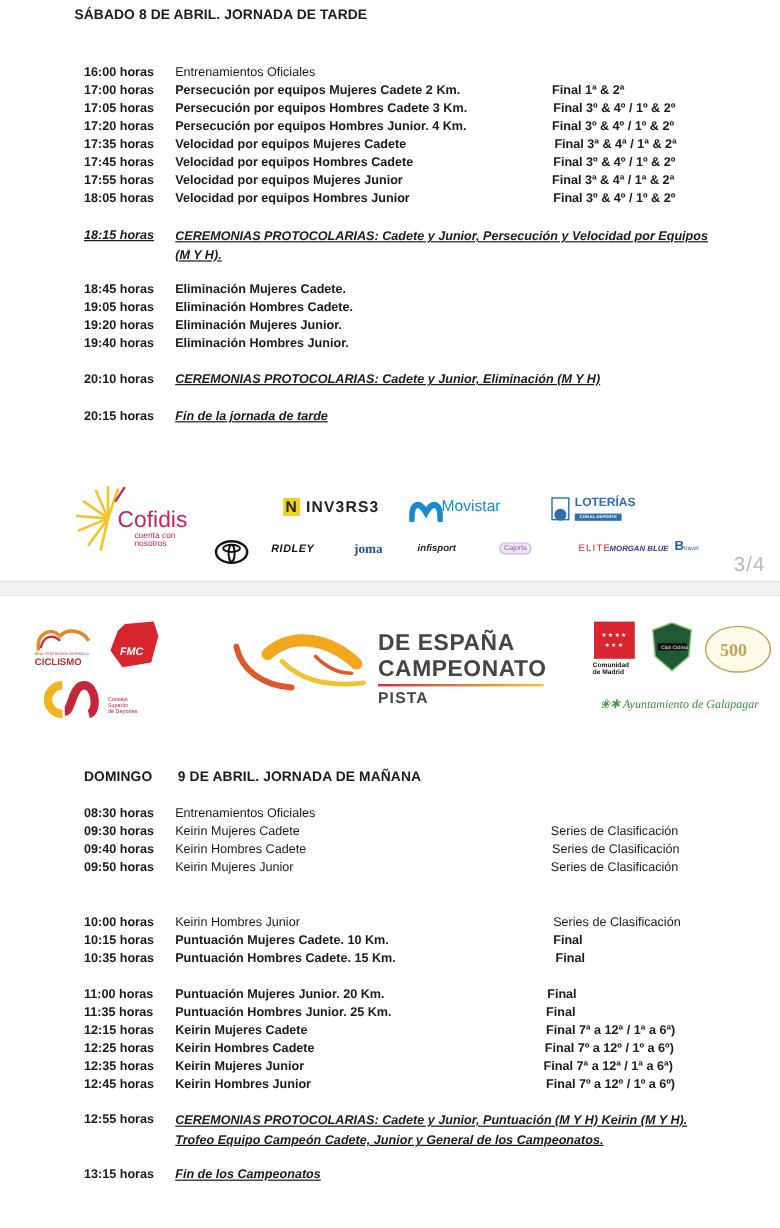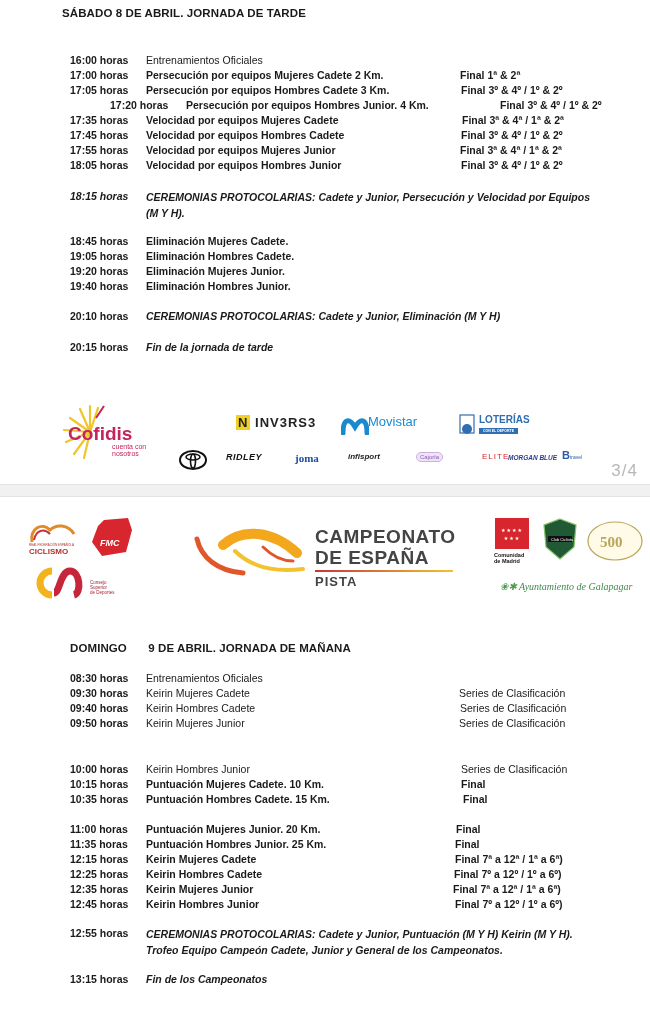--- a/index.html
+++ b/index.html
@@ -11,27 +11,27 @@
   .gap { position: absolute; left: 0; top: 484px; width: 650px; height: 13px; background: #f1f1f1; border-top: 1px solid #e2e2e2; border-bottom: 1px solid #e2e2e2; }
   .pagenum { position: absolute; right: 12px; top: 461px; font-size: 17px; color: #b8b8b8; letter-spacing: 1px; }
 
   .day-title { position: absolute; left: 62px; font-size: 11.5px; font-weight: bold; letter-spacing: 0.1px; }
   .row { position: absolute; left: 70px; width: 530px; height: 15px; font-size: 10.5px; line-height: 15px; white-space: nowrap; }
   .row .t { position: absolute; left: 0; font-weight: bold; }
   .row .e { position: absolute; left: 76px; }
   .row .r { position: absolute; }
   .b { font-weight: bold; }
   .n { font-weight: normal; }
-  .i { font-style: italic; }
+  .i { font-style: italic; text-decoration: underline; }
   .wrap2 { height: 30px; white-space: normal; }
   .wrap2 .e { width: 450px; line-height: 16px; }
 
   
   .logo { position: absolute; }
-  .cofidis-word { position: absolute; left: 68px; top: 423px; font-size: 19px; color: #c4245e; font-family: "Liberation Sans", sans-serif; font-weight: bold; }
+  .cofidis-word { position: absolute; left: 98px; top: 423px; font-size: 19px; color: #c4245e; font-family: "Liberation Sans", sans-serif; }
   .cofidis-sub { position: absolute; left: 112px; top: 443px; font-size: 7px; line-height: 7px; color: #c4245e; text-align: left; }
   .inverse { left: 236px; top: 415px; font-size: 13px; font-weight: bold; letter-spacing: 1px; color: #222; }
   .inverse span.n1 { background: #f0d020; padding: 0 2px; }
   .movistar { left: 343px; top: 414px; font-size: 13px; color: #1a8ad0; }
   .loterias { left: 460px; top: 414px; font-size: 10px; font-weight: bold; color: #2f6fb0; }
   .row2 { top: 452px; font-size: 8px; }
   .ridley { left: 226px; font-weight: bold; font-style: italic; color: #111; font-size: 9px; letter-spacing: 0.5px;}
   .joma { left: 295px; font-family: "Liberation Serif", serif; font-weight: bold; color: #1b4fa0; font-size: 11px; top: 452px; }
   .infisport { left: 348px; font-style: italic; font-weight: bold; color: #222; }
   .cajorla { left: 416px; color: #8e5ab5; font-size: 6px; border: 1px solid #c9b0e0; border-radius: 8px; padding: 1px 3px; background: #efe4f8;}
@@ -63,21 +63,21 @@
   <div class="row" style="top:68px;">
     <span class="t">17:00 horas</span>
     <span class="e b">Persecución por equipos Mujeres Cadete 2 Km.</span>
     <span class="r b" style="left:390px;">Final  1ª &amp; 2ª</span>
   </div>
   <div class="row" style="top:83px;text-align:right;">
     <span class="t">17:05 horas</span>
     <span class="e b">Persecución por equipos Hombres Cadete 3 Km.</span>
     <span class="r b" style="left:391px;">Final 3º &amp; 4º / 1º &amp; 2º</span>
   </div>
-  <div class="row" style="top:98px;margin-left:40px;">
+  <div class="row" style="top:98px;">
     <span class="t">17:20 horas</span>
     <span class="e b">Persecución por equipos Hombres Junior. 4 Km.</span>
     <span class="r b" style="left:390px;">Final 3º &amp; 4º / 1º &amp; 2º</span>
   </div>
   <div class="row" style="top:113px;">
     <span class="t">17:35 horas</span>
     <span class="e b">Velocidad por equipos Mujeres Cadete</span>
     <span class="r b" style="left:392px;">Final 3ª &amp; 4ª / 1ª &amp; 2ª</span>
   </div>
   <div class="row" style="top:128px;">
@@ -210,22 +210,22 @@
     <div>de Deportes</div>
   </div>
 
   <svg class="logo" style="left:193px; top:527px;" width="118" height="50">
     <path d="M4 12 C8 30, 24 44, 50 46" stroke="#e0572a" stroke-width="5" fill="none" stroke-linecap="round"></path>
     <path d="M30 18 C50 0, 80 4, 104 26" stroke="#f2a71c" stroke-width="10" fill="none" stroke-linecap="round"></path>
     <path d="M42 24 C56 38, 76 46, 110 42" stroke="#f2c230" stroke-width="4" fill="none" stroke-linecap="round"></path>
     <path d="M70 20 C80 30, 90 34, 100 34" stroke="#e0572a" stroke-width="3" fill="none" stroke-linecap="round"></path>
   </svg>
   <div class="camp">
+    <div>DE ESPAÑA</div>
     <div>CAMPEONATO</div>
-    <div>DE ESPAÑA</div>
   </div>
   <div class="camp-line"></div>
   <div class="pista">PISTA</div>
 
   <div class="madrid-flag">★★★★ ★★★</div>
   <div class="madrid-txt">
     <div>Comunidad</div>
     <div>de Madrid</div>
   </div>
 

